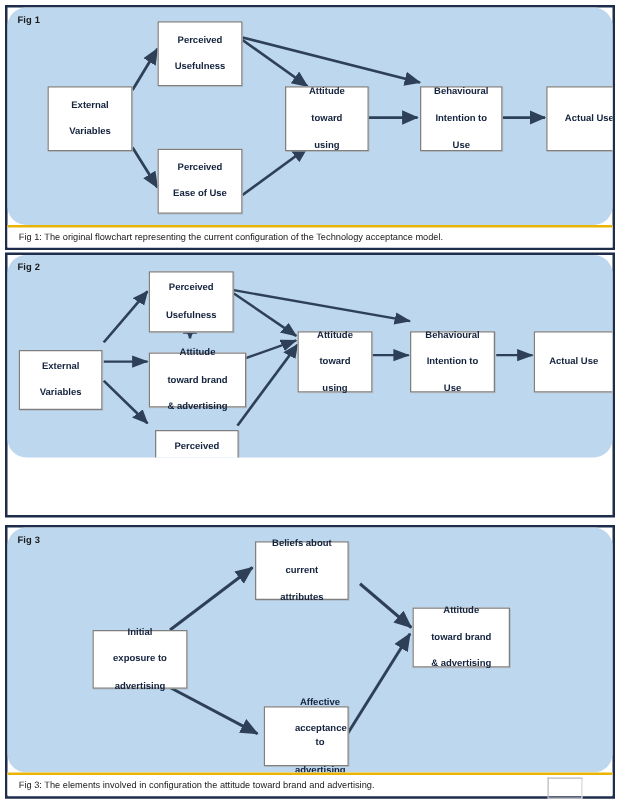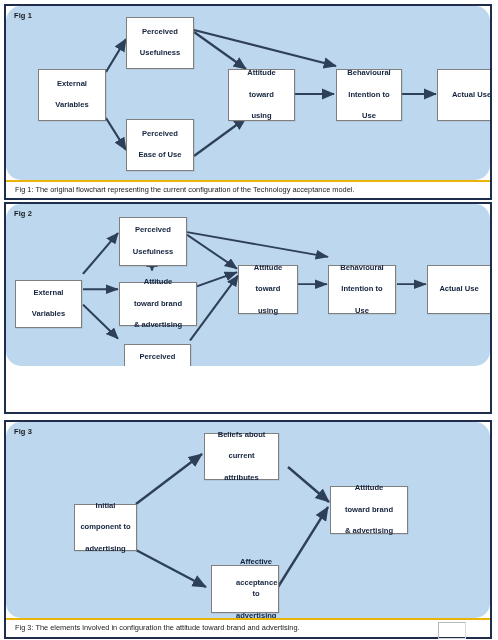--- a/index.html
+++ b/index.html
@@ -271,23 +271,23 @@
           <line x1="130" y1="82" x2="196" y2="32"></line>
 
           <line x1="130" y1="128" x2="200" y2="165"></line>
 
           <line x1="282" y1="45" x2="323" y2="80"></line>
 
           <line x1="272" y1="165" x2="322" y2="85"></line>
         </g>
       </svg>
 
-      <div class="node" style="left:68px; top:82px; width:63px; height:47px;">
+      <div class="node" style="left:68px; top:82px; width:76px; height:47px;">
         <span><span>Initial</span><br>
-              <span>component to</span><br>
+              <span>exposure to</span><br>
               <span>advertising</span></span>
       </div>
 
       <div class="node" style="left:198px; top:11px; width:75px; height:47px;">
         <span><span>Beliefs about</span><br>
               <span>current</span><br>
               <span>attributes</span></span>
       </div>
 
       <div class="node" style="left:205px; top:143px; width:68px; height:48px;padding-left:24px;">

